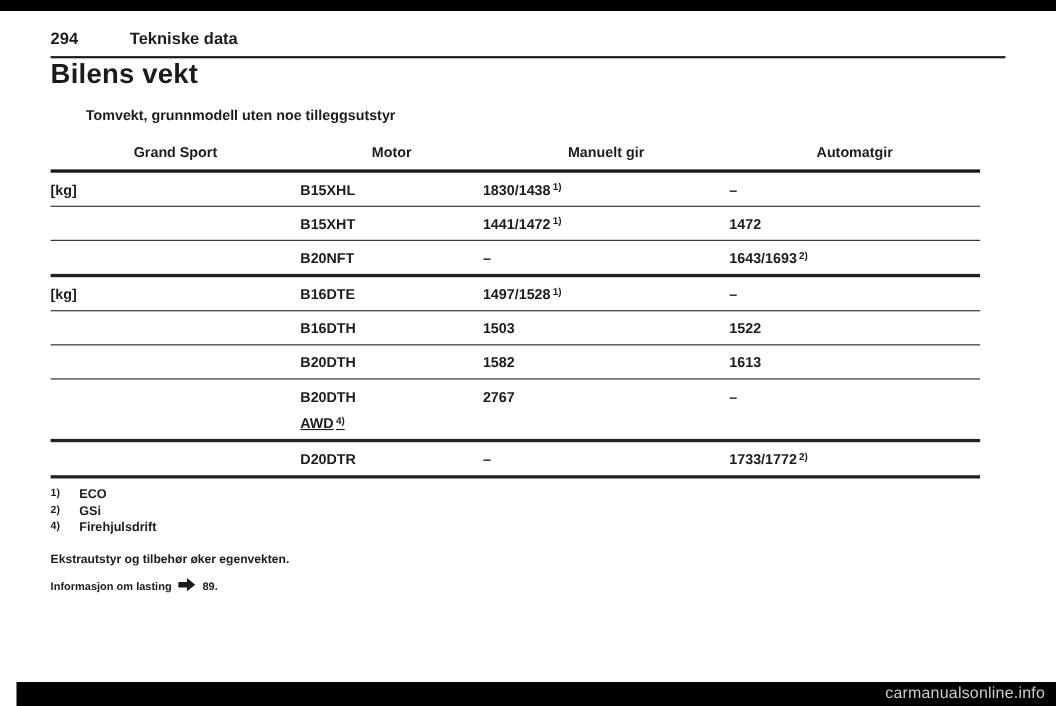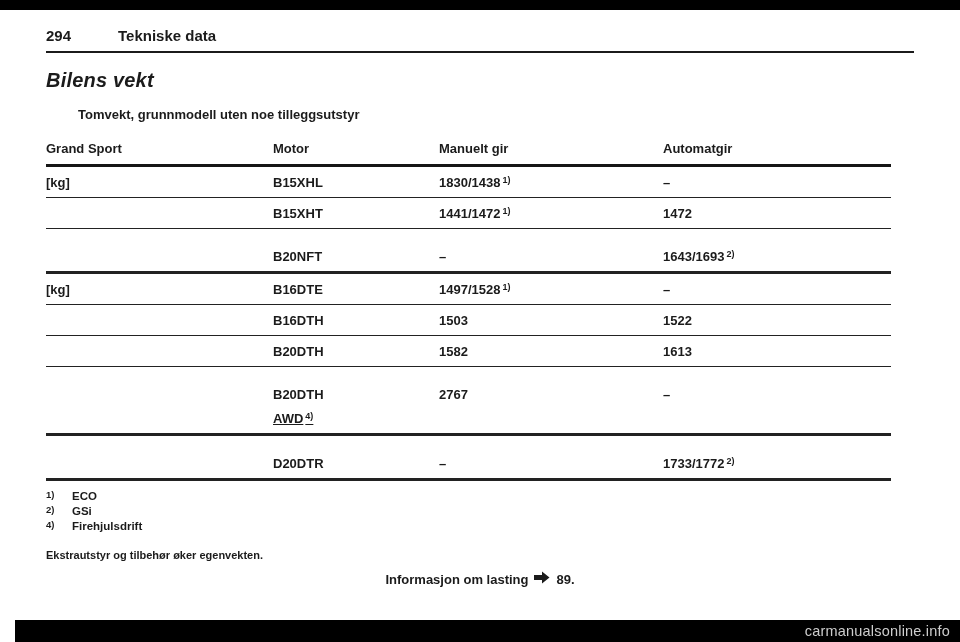--- a/index.html
+++ b/index.html
@@ -14,38 +14,38 @@
   .watermark {
     position:absolute; right:10px; top:50%; transform:translateY(-50%);
     color:#cdcdcd; font-size:14.5px; font-weight:400; letter-spacing:.2px;
   }
   .content { padding:0 46px; }
   .page-header {
     display:flex; align-items:baseline; margin-top:17px; padding-bottom:7px;
     border-bottom:2px solid #1b1b1b; font-size:15px;
   }
   .page-number { margin-right:47px; }
-  .heading { font-size:20px; margin-top:16px; letter-spacing:.2px;font-style:italic; }
+  .heading { font-size:25px; letter-spacing:.2px; }
   .subheading { font-size:13px; margin-top:15px;margin-left:32px; }
 
   .w-table { margin-top:13px; width:845px; font-size:13px; }
   .t-grid { display:grid; grid-template-columns:227px 166px 224px 1fr; align-items:start; }
-  .t-head { padding:6px 0 8px; border-bottom:3px solid #161616; }
+  .t-head { padding:6px 0 8px; border-bottom:3px solid #161616;text-align:center; }
   .t-row  { padding:8px 0 7px; border-bottom:1.5px solid #222; }
-  .t-row.group-end { border-bottom-width:3px;margin-top:12px; }
+  .t-row.group-end { border-bottom-width:3px; }
   .cell { white-space:nowrap; }
   .sup { font-size:9px; position:relative; top:-4px; margin-left:2px; }
   .line2 { margin-top:9px;text-decoration:underline; }
 
   .footnotes { margin-top:9px; font-size:11.5px; }
   .footnote { margin-bottom:3px; }
   .fn-marker { display:inline-block; width:26px; font-size:9.5px; position:relative; top:-2px; }
 
   .note-equipment { margin-top:17px; font-size:11px; }
-  .note-loading { margin-top:10px; font-size:13px; display:flex; align-items:center; gap:6px;justify-content:center; }
+  .note-loading { margin-top:10px; font-size:10px; display:flex; align-items:center; gap:6px; }
   .ref-arrow { display:inline-block; }
 </style>
 </head>
 <body>
 
 <div class="top-bar"></div>
 
 <div class="content">
 
   <div class="page-header">

